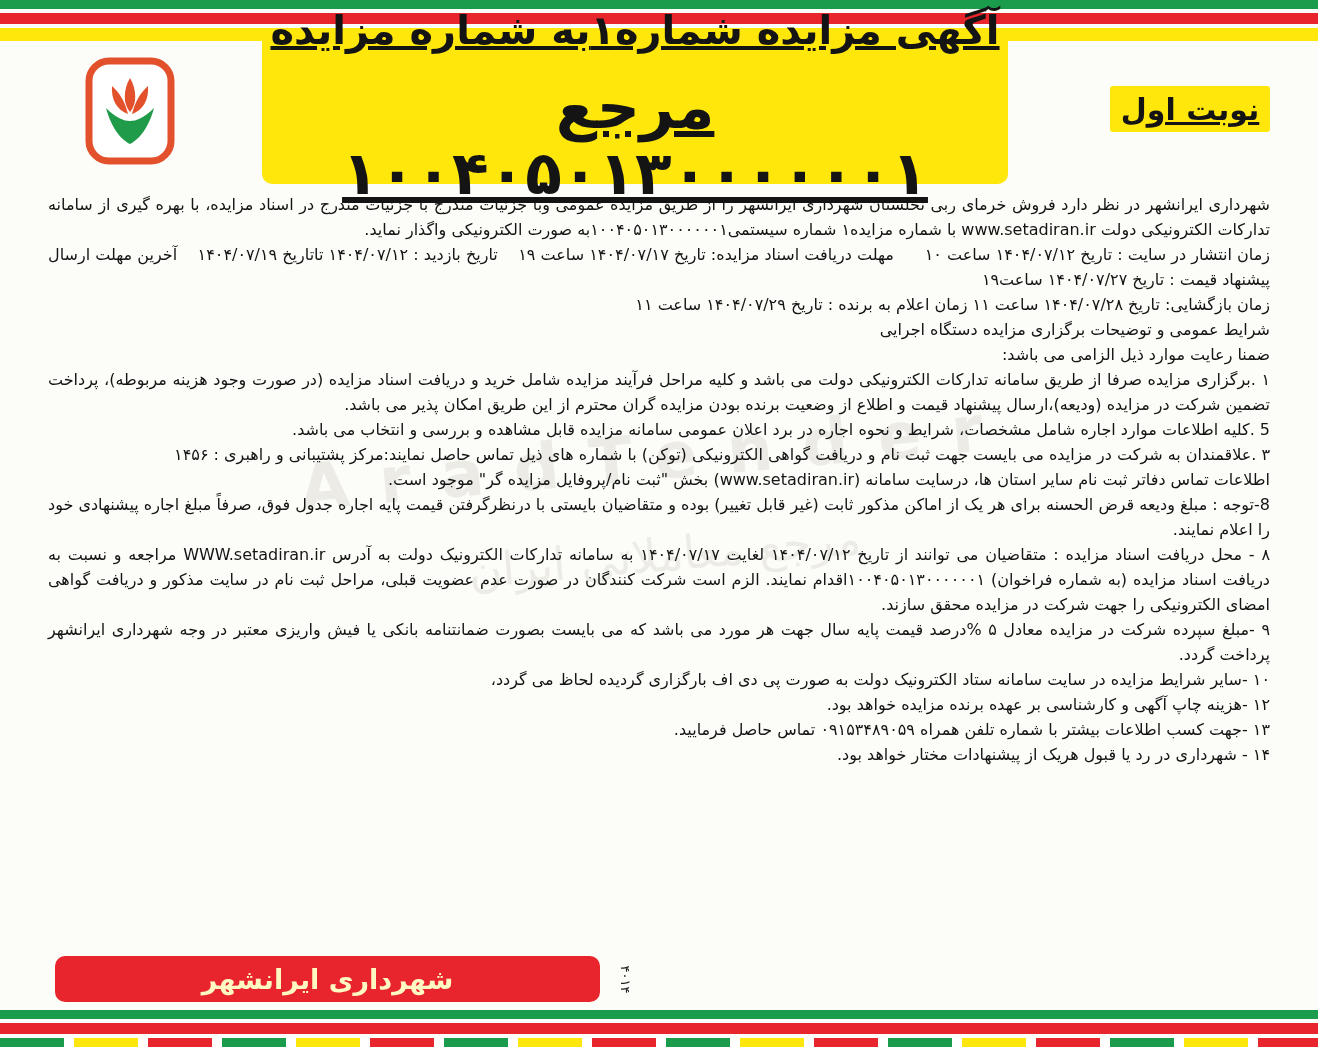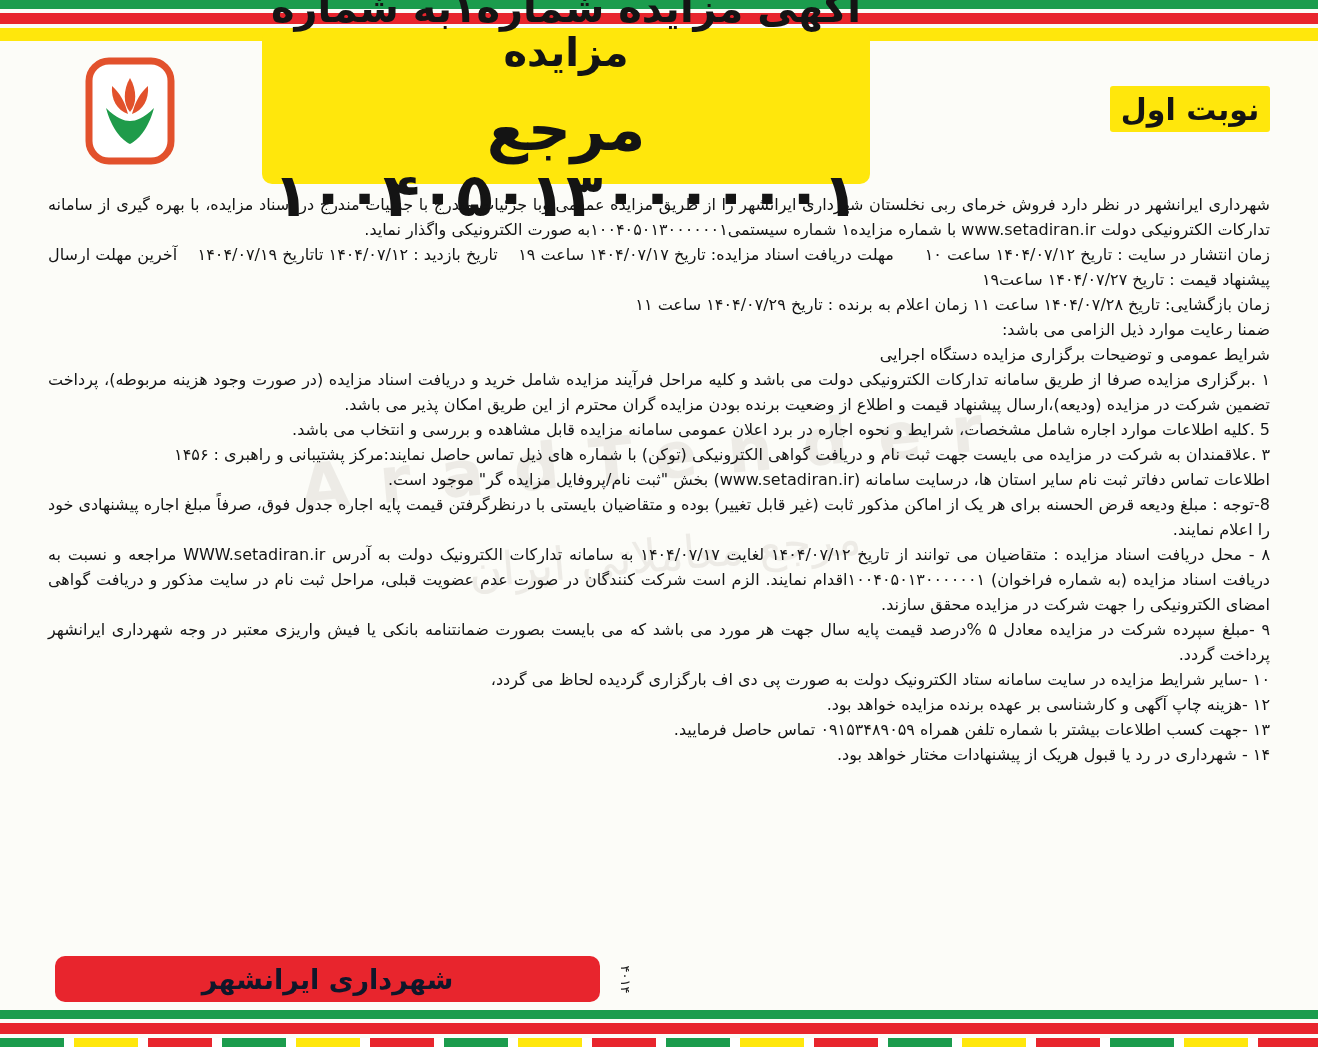--- a/index.html
+++ b/index.html
@@ -24,58 +24,59 @@
   .stripe-bottom-green{top:1010px;height:9px;background:var(--green);}
   .stripe-bottom-red{top:1023px;height:11px;background:var(--red);}
   .stripe-bottom-segments{
     top:1038px;height:9px;
     background:repeating-linear-gradient(90deg,
       var(--green) 0 64px, #fff 64px 74px,
       var(--yellow) 74px 138px, #fff 138px 148px,
       var(--red) 148px 212px, #fff 212px 222px);
   }
   .title-banner{
-    position:absolute;left:262px;top:30px;width:608px;height:154px;
+    position:absolute;left:262px;top:30px;width:746px;height:154px;
     background:var(--yellow);
     border-radius:10px;
     display:flex;flex-direction:column;align-items:center;justify-content:center;
     gap:22px;text-align:center;direction:rtl;
     z-index:2;
+    text-decoration:underline;
   }
   .title-l1{font-size:40px;font-weight:700;line-height:1.1;}
   .title-l2{font-size:60px;font-weight:700;line-height:1.1;letter-spacing:1px;}
   .logo{
     position:absolute;left:84px;top:56px;width:92px;height:110px;z-index:2;
   }
   .round-badge{
     position:absolute;left:1110px;top:86px;width:160px;height:46px;
     background:var(--yellow);
     display:flex;align-items:center;justify-content:center;
     font-size:30px;font-weight:700;direction:rtl;
-    border-radius:3px;z-index:2;
+    border-radius:3px;z-index:2;text-decoration:underline;
   }
   .watermark{
     position:absolute;left:60px;top:420px;width:1200px;
     transform:rotate(-5deg);
     opacity:.11;color:#7a6e5f;text-align:center;
     z-index:1;pointer-events:none;
   }
   .wm1{font-size:64px;font-weight:700;letter-spacing:30px;}
   .wm2{font-size:46px;letter-spacing:16px;margin-top:34px;direction:rtl;}
   .body-text{
     position:absolute;left:48px;top:192px;width:1222px;
     direction:rtl;text-align:justify;
     font-size:16px;line-height:25px;
     z-index:2;
   }
   .body-text p{margin:0;padding:0;}
   .footer-banner{
     position:absolute;left:55px;top:956px;width:545px;height:46px;
     background:var(--red);border-radius:10px;
-    color:#0f172a;font-size:27px;font-weight:700;
+    color:#fef9c3;font-size:27px;font-weight:700;
     display:flex;align-items:center;justify-content:center;
     direction:rtl;z-index:3;
   }
   .ad-code{
     position:absolute;left:612px;top:972px;
     font-size:13px;color:#222;
     transform:rotate(90deg);
     z-index:3;
   }
 </style>
@@ -107,22 +108,22 @@
 
   <div class="watermark">
     <div class="wm1">AradTender</div>
     <div class="wm2">مرجع معاملاتی ایران</div>
   </div>
 
   <div class="body-text" dir="rtl" lang="fa">
     <p>شهرداری ایرانشهر در نظر دارد فروش خرمای ربی نخلستان شهرداری ایرانشهر را از طریق مزایده عمومی وبا جزئیات مندرج با جزئیات مندرج در اسناد مزایده، با بهره گیری از سامانه تدارکات الکترونیکی دولت www.setadiran.ir با شماره مزایده۱ شماره سیستمی۱۰۰۴۰۵۰۱۳۰۰۰۰۰۰۱به صورت الکترونیکی واگذار نماید.</p>
     <p>زمان انتشار در سایت : تاریخ ۱۴۰۴/۰۷/۱۲ ساعت ۱۰&nbsp;&nbsp;&nbsp;&nbsp;&nbsp;&nbsp;مهلت دریافت اسناد مزایده: تاریخ ۱۴۰۴/۰۷/۱۷ ساعت ۱۹&nbsp;&nbsp;&nbsp;&nbsp;تاریخ بازدید : ۱۴۰۴/۰۷/۱۲ تاتاریخ ۱۴۰۴/۰۷/۱۹&nbsp;&nbsp;&nbsp;&nbsp;آخرین مهلت ارسال پیشنهاد قیمت : تاریخ ۱۴۰۴/۰۷/۲۷ ساعت۱۹</p>
     <p>زمان بازگشایی: تاریخ ۱۴۰۴/۰۷/۲۸ ساعت ۱۱ زمان اعلام به برنده : تاریخ ۱۴۰۴/۰۷/۲۹ ساعت ۱۱</p>
+    <p>شرایط عمومی و توضیحات برگزاری مزایده دستگاه اجرایی</p>
     <p>ضمنا رعایت موارد ذیل الزامی می باشد:</p>
-    <p>شرایط عمومی و توضیحات برگزاری مزایده دستگاه اجرایی</p>
     <p>۱ .برگزاری مزایده صرفا از طریق سامانه تدارکات الکترونیکی دولت می باشد و کلیه مراحل فرآیند مزایده شامل خرید و دریافت اسناد مزایده (در صورت وجود هزینه مربوطه)، پرداخت تضمین شرکت در مزایده (ودیعه)،ارسال پیشنهاد قیمت و اطلاع از وضعیت برنده بودن مزایده گران محترم از این طریق امکان پذیر می باشد.</p>
     <p>5 .کلیه اطلاعات موارد اجاره شامل مشخصات، شرایط و نحوه اجاره در برد اعلان عمومی سامانه مزایده قابل مشاهده و بررسی و انتخاب می باشد.</p>
     <p>۳ .علاقمندان به شرکت در مزایده می بایست جهت ثبت نام و دریافت گواهی الکترونیکی (توکن) با شماره های ذیل تماس حاصل نمایند:مرکز پشتیبانی و راهبری : ۱۴۵۶</p>
     <p>اطلاعات تماس دفاتر ثبت نام سایر استان ها، درسایت سامانه (www.setadiran.ir) بخش "ثبت نام/پروفایل مزایده گر" موجود است.</p>
     <p>8-توجه : مبلغ ودیعه قرض الحسنه برای هر یک از اماکن مذکور ثابت (غیر قابل تغییر) بوده و متقاضیان بایستی با درنظرگرفتن قیمت پایه اجاره جدول فوق، صرفاً مبلغ اجاره پیشنهادی خود را اعلام نمایند.</p>
     <p>۸ - محل دریافت اسناد مزایده : متقاضیان می توانند از تاریخ ۱۴۰۴/۰۷/۱۲ لغایت ۱۴۰۴/۰۷/۱۷ به سامانه تدارکات الکترونیک دولت به آدرس WWW.setadiran.ir مراجعه و نسبت به دریافت اسناد مزایده (به شماره فراخوان) ۱۰۰۴۰۵۰۱۳۰۰۰۰۰۰۱اقدام نمایند. الزم است شرکت کنندگان در صورت عدم عضویت قبلی، مراحل ثبت نام در سایت مذکور و دریافت گواهی امضای الکترونیکی را جهت شرکت در مزایده محقق سازند.</p>
     <p>۹ -مبلغ سپرده شرکت در مزایده معادل ۵ %درصد قیمت پایه سال جهت هر مورد می باشد که می بایست بصورت ضمانتنامه بانکی یا فیش واریزی معتبر در وجه شهرداری ایرانشهر پرداخت گردد.</p>
     <p>۱۰ -سایر شرایط مزایده در سایت سامانه ستاد الکترونیک دولت به صورت پی دی اف بارگزاری گردیده لحاظ می گردد،</p>
     <p>۱۲ -هزینه چاپ آگهی و کارشناسی بر عهده برنده مزایده خواهد بود.</p>
     <p>۱۳ -جهت کسب اطلاعات بیشتر با شماره تلفن همراه ۰۹۱۵۳۴۸۹۰۵۹ تماس حاصل فرمایید.</p>

